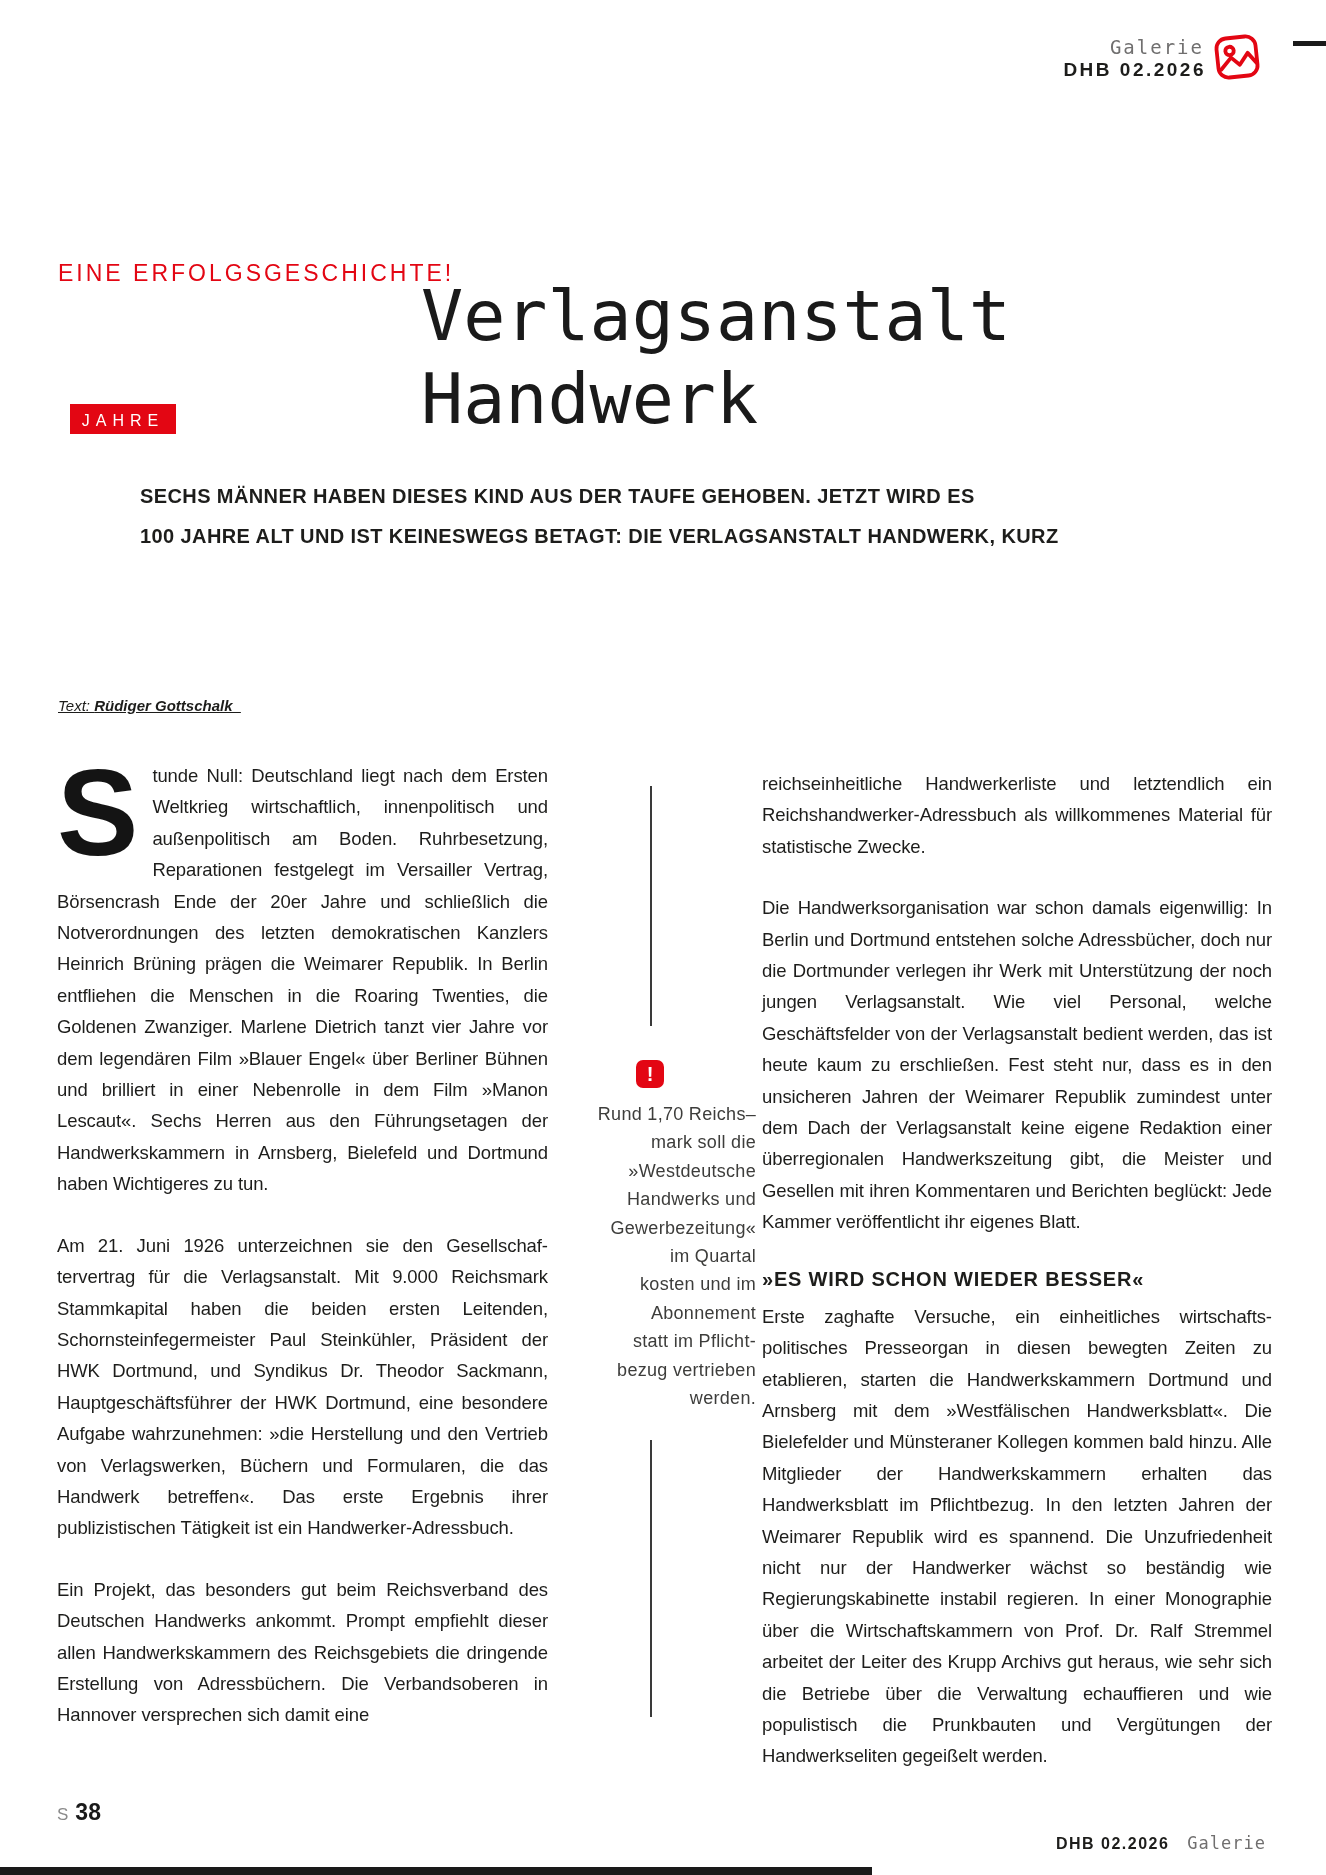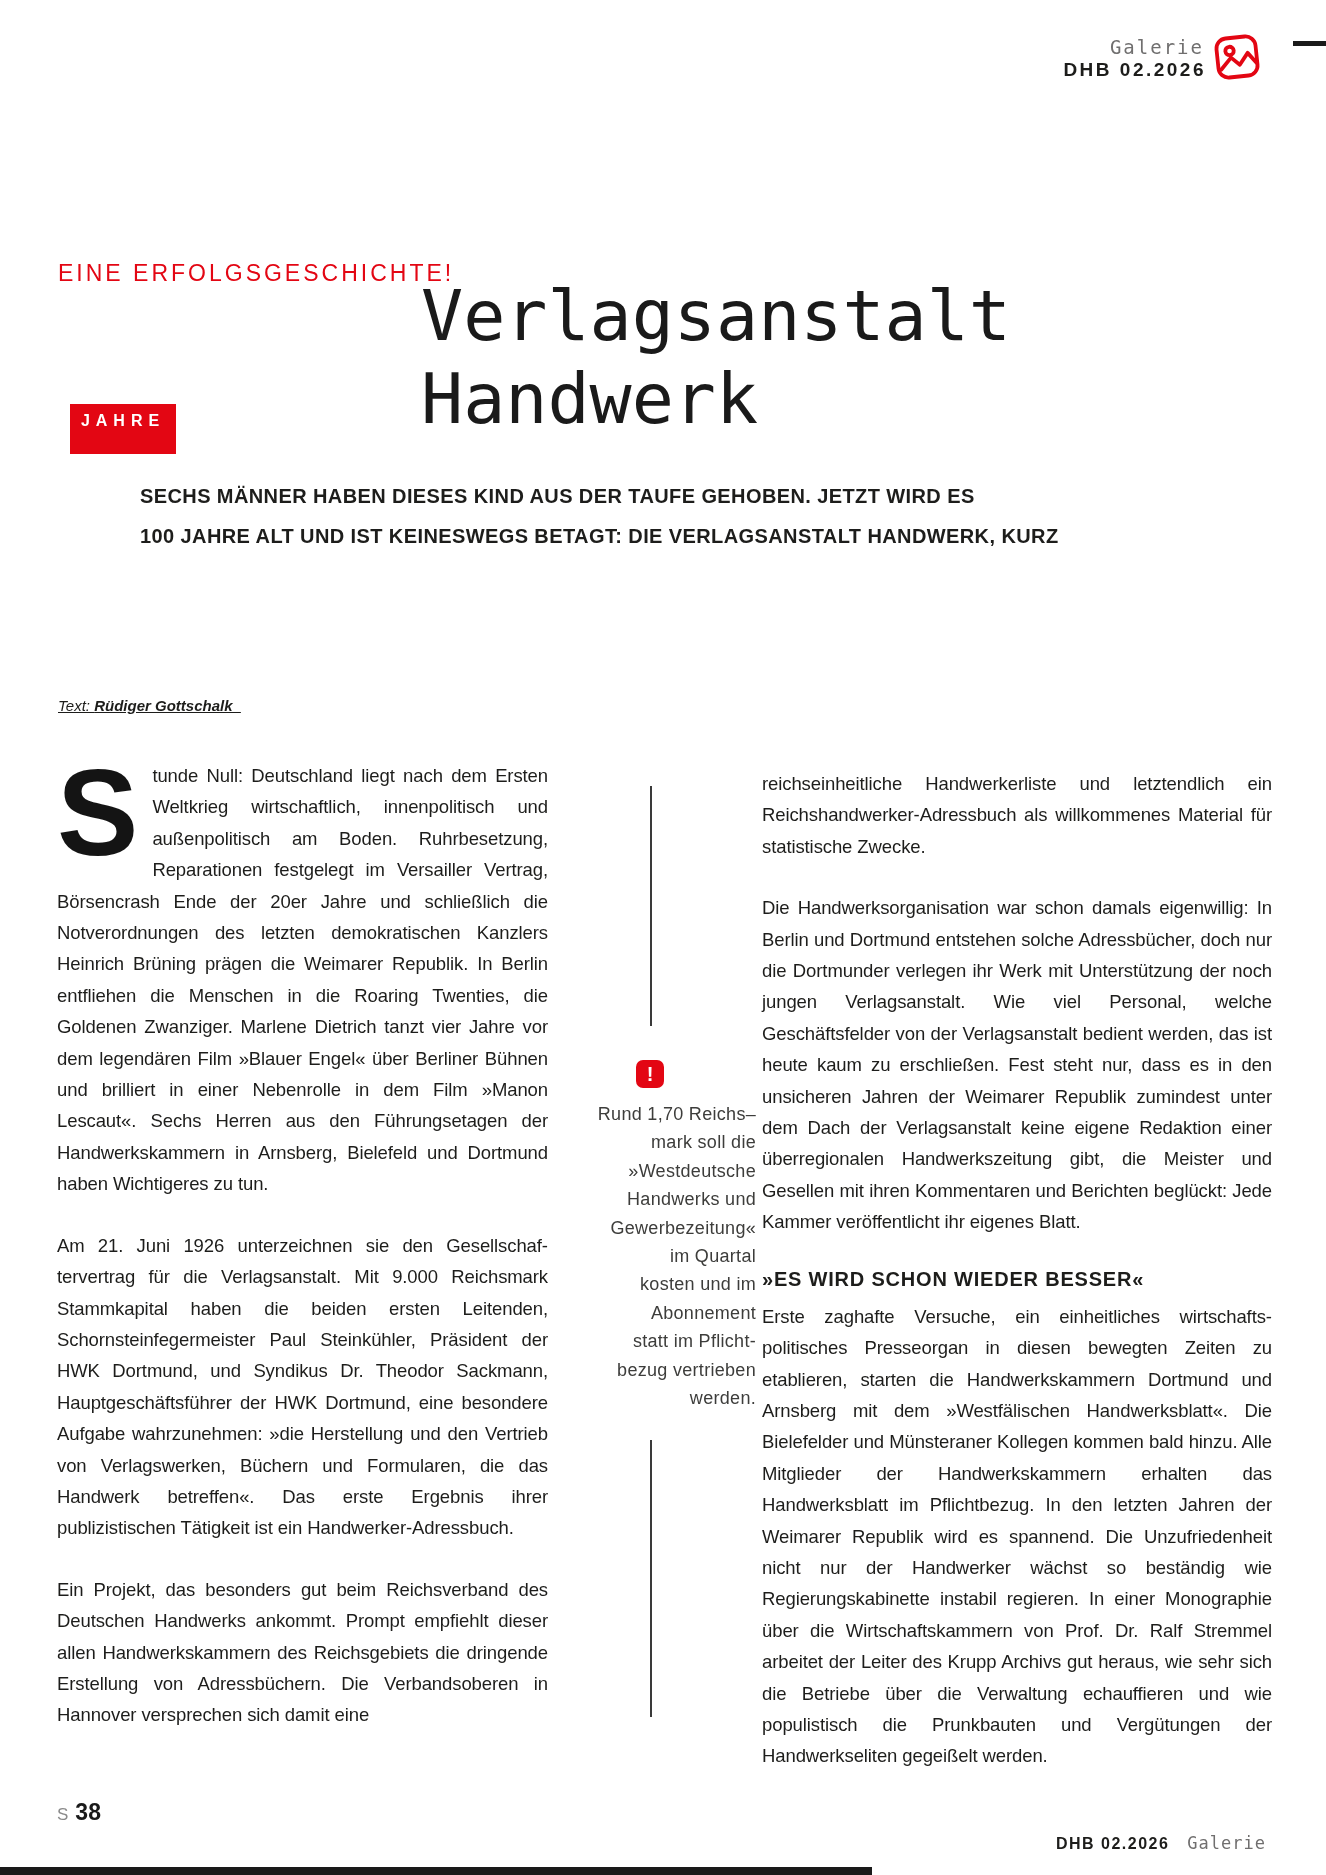--- a/index.html
+++ b/index.html
@@ -23,23 +23,23 @@
   
   .kicker{
     position:absolute;left:58px;top:260px;
     font-size:23px;letter-spacing:3px;color:#e30613;font-weight:400;
   }
   .bignum{
     position:absolute;left:50px;top:268px;
     font-size:205px;line-height:0.84;font-weight:bold;letter-spacing:-8px;color:#141414;
   }
   .jahre-box{
-    position:absolute;left:70px;top:404px;width:106px;height:50px;
+    position:absolute;left:70px;top:404px;width:106px;height:30px;
     background:#e30613;color:#ffffff;text-align:center;line-height:34px;
-    font-size:16px;font-weight:bold;letter-spacing:6px;
+    font-size:16px;font-weight:normal;letter-spacing:6px;
   }
   .title-line{
     position:absolute;left:421px;
     font-family:"DejaVu Sans Mono",monospace;font-size:70px;line-height:1;
     color:#1a1a1a;letter-spacing:0;white-space:nowrap;
   }
   .title-1{top:281px;}
   .title-2{top:364px;}
   
   .standfirst{position:absolute;left:140px;top:476px;}

